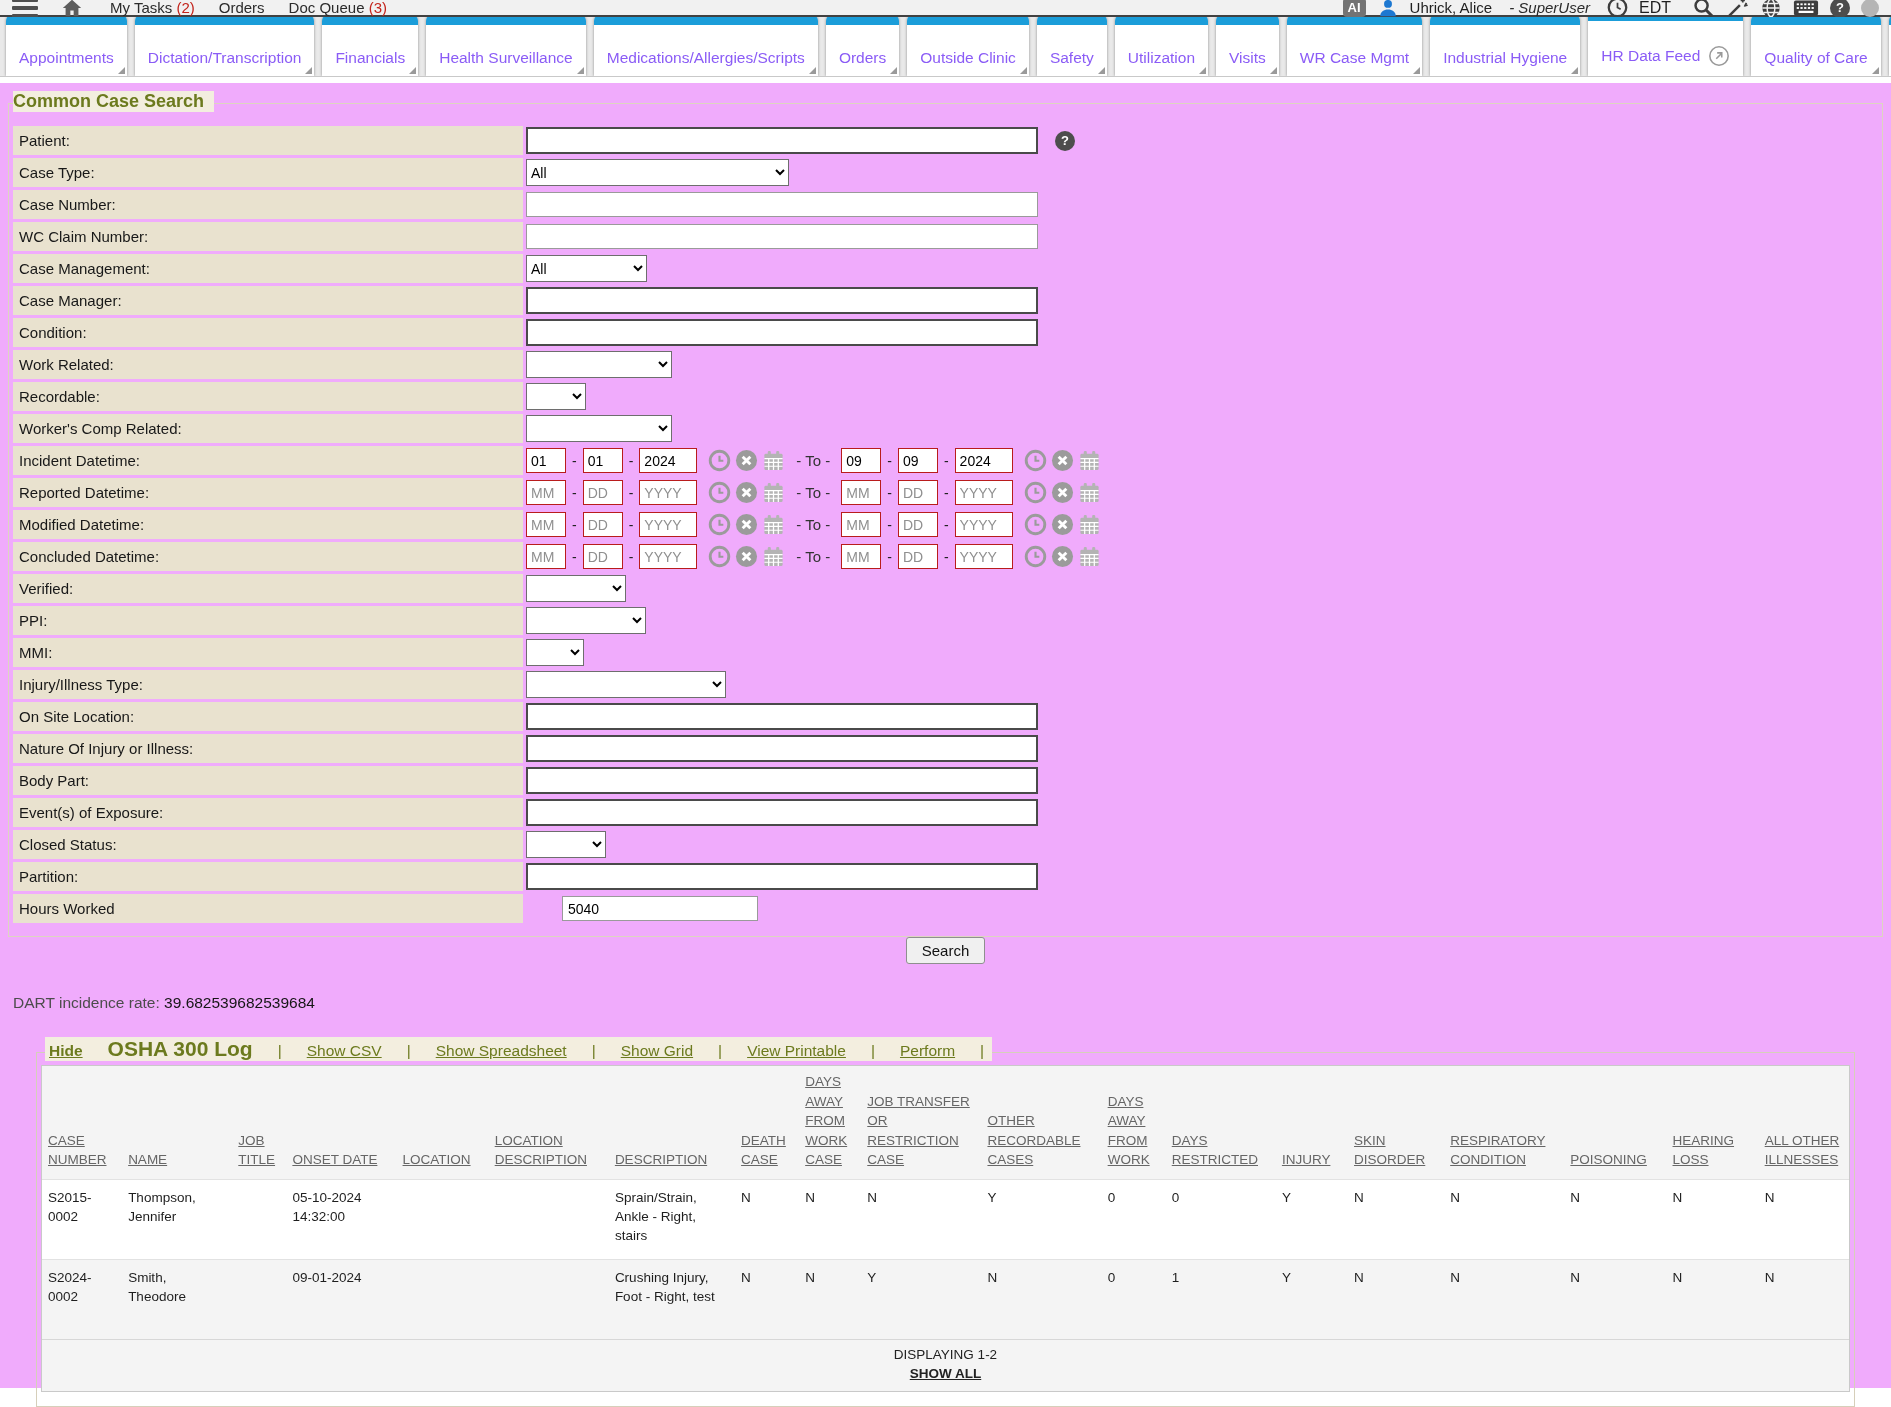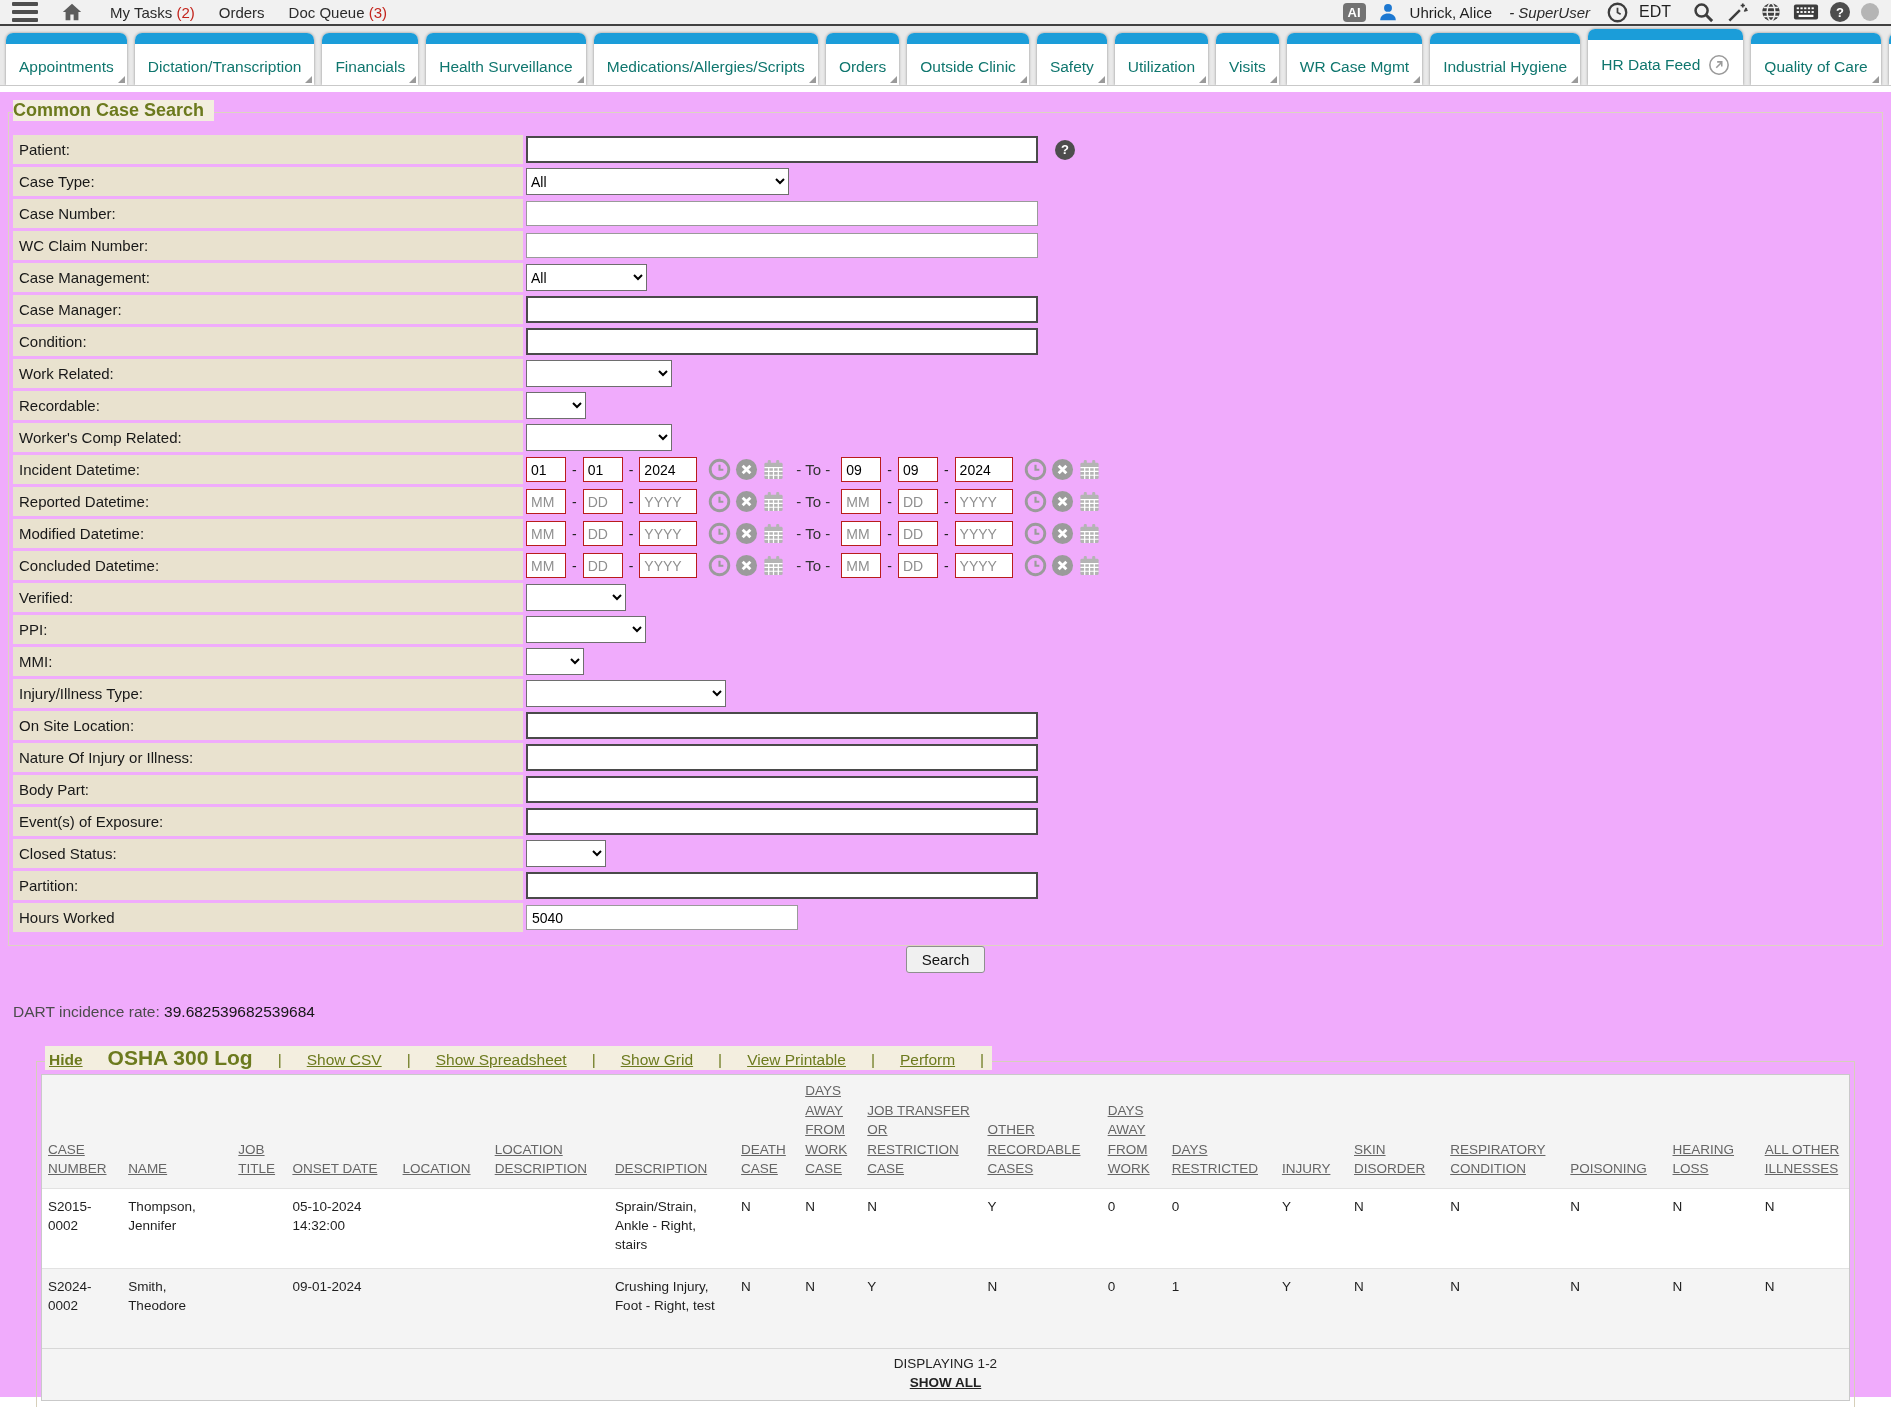--- a/index.html
+++ b/index.html
@@ -1,20 +1,20 @@
 <!DOCTYPE html>
 <html><head>
 <meta charset="utf-8">
 <style>
   * { box-sizing: border-box; margin: 0; padding: 0; }
   html,body { width:1891px; height:1407px; overflow:hidden; background:#fff;
     font-family:"Liberation Sans", sans-serif; }
 
   
-  .topbar { height:26px; background:#f1f1f1; border-bottom:2px solid #414141;
+  .topbar { height:17px; background:#f1f1f1; border-bottom:2px solid #414141;
     display:flex; align-items:center; padding:0 12px; }
   .burger { width:26px; display:flex; flex-direction:column; gap:4px; margin-right:22px; cursor:pointer;}
   .burger i { display:block; height:4px; background:#4e4e4e; border-radius:1px;}
   .icon { display:inline-flex; align-items:center; justify-content:center; }
   .toplink { font-size:15px; color:#2b2b2b; margin-right:24px; cursor:pointer; white-space:nowrap;}
   .count-red { color:#c3241c; }
   .topbar-right { margin-left:auto; display:flex; align-items:center; gap:11px; }
   .ai-badge { background:#737373; color:#fff; font-weight:bold; font-size:13px;
     padding:3px 5px; border-radius:4px; line-height:1; }
   .username { font-size:15px; color:#1f1f1f; }
@@ -23,21 +23,21 @@
   .qmark { width:20px; height:20px; border-radius:50%; background:#4d4d4d; color:#fff;
     font-weight:bold; font-size:13px; display:inline-flex; align-items:center; justify-content:center;}
   .graydot { width:18px; height:18px; border-radius:50%; background:#b5b5b5; display:inline-block;}
 
   
   .tabstrip { height:60px; background:#e9e9e9; border-bottom:1px solid #c9c9c9;
     display:flex; align-items:flex-end; padding:0 6px; gap:8px; overflow:hidden;}
   .tab { background:#fff; border-radius:7px 7px 0 0; box-shadow:0 0 3px rgba(0,0,0,.4);
     position:relative; flex:0 0 auto; cursor:pointer; }
   .tab .cap { height:11px; background:#1b9dd9; border-radius:7px 7px 0 0; }
-  .tab .tlabel { padding:14px 13px 9px; font-size:15.5px; color:#0f766e; white-space:nowrap;
+  .tab .tlabel { padding:24px 13px 9px; font-size:15.5px; color:#8b5cf6; white-space:nowrap;
     display:flex; align-items:center; gap:8px;}
   .tab::after { content:""; position:absolute; right:2px; bottom:2px; width:0; height:0;
     border-left:7px solid transparent; border-bottom:7px solid #9a9a9a; }
   .tab.no-corner::after { display:none; }
   .extlink { display:inline-flex; }
 
   
   .whitegap { height:6px; background:#fff; }
   .content { background:#f0abfc; height:1305px; padding-top:8px; }
 
@@ -635,21 +635,21 @@
     <div class="frow">
       <div class="flabel">Partition:</div>
       <div class="fctrl">
           <input class="ti ti-dark" style="width: 512px;">
         </div>
     </div>
 
     <div class="frow">
       <div class="flabel">Hours Worked</div>
       <div class="fctrl">
-          <input class="ti" style="width: 272px;" value="5040">
+          <input class="ti" style="width: 196px; margin-left: 36px;" value="5040">
         </div>
     </div>
   </div>
 
   <div class="btnrow">
     <button class="btn">Search</button>
   </div>
 
   <div class="dart">
     <span>DART incidence rate:</span>

